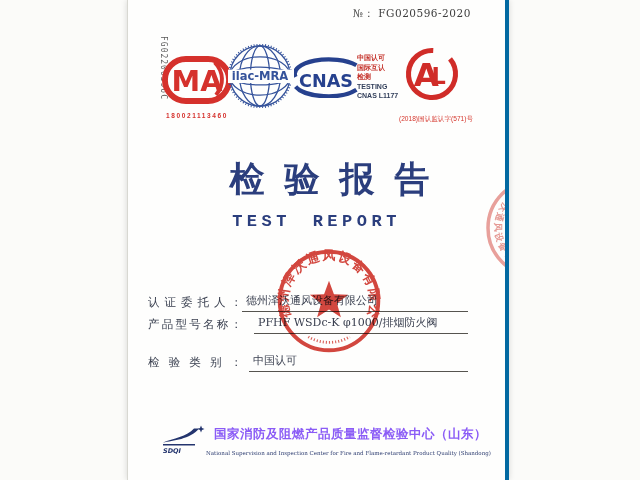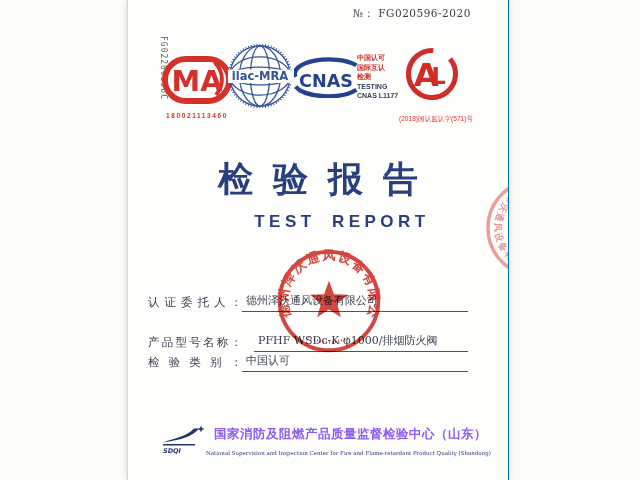--- a/index.html
+++ b/index.html
@@ -4,21 +4,21 @@
 <style>
   html,body{margin:0;padding:0;}
   body{
     width:640px;height:480px;position:relative;overflow:hidden;
     background:#fbfbf9;
     font-family:"Liberation Sans","DejaVu Sans",sans-serif;
   }
   .page{
     position:absolute;left:127px;top:0;width:382px;height:480px;
     background:#fefefd;
-    border-left:1px solid #d8d8d2;border-right:1px solid #0369a1;
+    border-left:1px solid #d8d8d2;border-right:4px solid #0369a1;
     box-sizing:border-box;
     box-shadow:0 0 6px rgba(0,0,0,.15);
     overflow:hidden;
   }
   .report-no{
     position:absolute;left:225px;top:7px;
     font-family:"DejaVu Serif",serif;font-size:10.5px;color:#3e3e3e;
     letter-spacing:.5px;white-space:nowrap;
   }
   .side-code{
@@ -40,45 +40,45 @@
     font-weight:bold;white-space:nowrap;
   }
   .accr .red{color:#c5342c;}
   .accr .navy{color:#34415c;}
   .cal-svg{left:276px;top:46px;width:56px;height:56px;}
   .cal-caption{
     position:absolute;left:258px;top:115px;width:100px;text-align:center;
     font-size:6.6px;color:#d5352c;white-space:nowrap;
   }
   .title-zh{
-    position:absolute;left:0;top:156px;width:100%;text-align:center;
+    position:absolute;left:13px;top:156px;width:100%;text-align:center;
     font-size:35px;font-weight:bold;color:#2b3e7d;
     letter-spacing:20px;padding-left:20px;box-sizing:border-box;white-space:nowrap;
   }
   .title-en{
     position:absolute;left:0;top:212px;width:100%;text-align:center;
-    font-family:Liberation Sans, sans-serif;font-weight:bold;font-size:17px;color:#2b3e7d;
-    letter-spacing:4.5px;word-spacing:7px;white-space:nowrap;margin-left:24px;
+    font-family:Liberation Mono, monospace;font-weight:bold;font-size:17px;color:#2b3e7d;
+    letter-spacing:4.5px;word-spacing:7px;white-space:nowrap;
   }
   .field-row{
     position:absolute;left:20px;width:320px;height:20px;
     display:flex;align-items:center;
   }
   .field-row .flabel{
     display:inline-block;width:94px;flex:0 0 94px;
     font-size:11.5px;color:#3a4050;
     text-align:justify;text-align-last:justify;
     font-family:"DejaVu Serif",serif;
   }
   .field-row .fvalue{
     flex:1;border-bottom:1px solid #56544f;
     font-family:"DejaVu Serif",serif;font-size:11px;color:#383e4e;
     padding:0 2px 2px 4px;min-height:16px;white-space:nowrap;
   }
-  .row1{top:292px;} .row2{top:332px;gap:12px;} .row3{top:352px;}
+  .row1{top:292px;} .row2{top:314px;gap:12px;} .row3{top:352px;gap:7px;}
   .stamp-main{
     position:absolute;left:145px;top:245px;width:112px;height:112px;
     mix-blend-mode:multiply;opacity:.92;
   }
   .stamp-partial{
     position:absolute;left:348px;top:168px;width:120px;height:120px;
     mix-blend-mode:multiply;opacity:.65;
   }
   .footer-logo{left:34px;top:422px;width:50px;height:32px;}
   .footer-zh{

